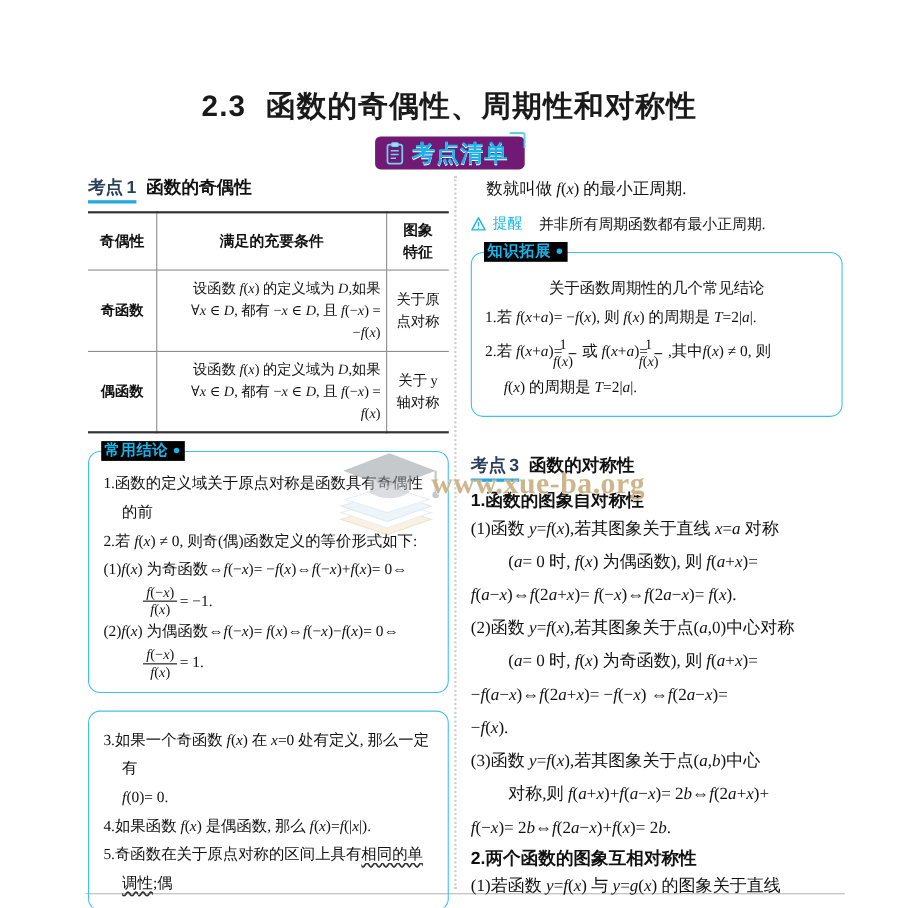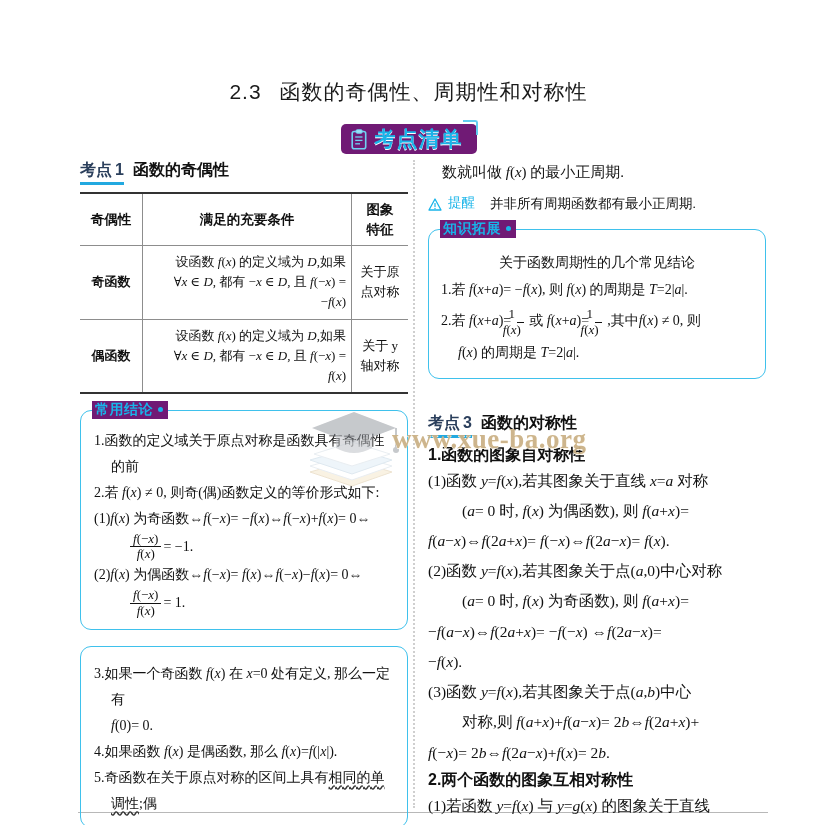--- a/index.html
+++ b/index.html
@@ -18,21 +18,21 @@
     font-weight:bold;font-size:27px;letter-spacing:.5px;
     color:#cbb287;opacity:.95;
     text-shadow:0 1px 0 #fff7e8;
     white-space:nowrap;
   }
   .wm-logo{position:absolute;left:292px;top:398px;width:118px;height:112px;opacity:.85;}
 
   
   .title{
     position:absolute;left:0;right:0;top:78px;text-align:center;
-    font-size:21px;font-weight:normal;letter-spacing:1px;color:#1a1a1a;
+    font-size:27px;font-weight:bold;letter-spacing:1px;color:#1a1a1a;
   }
   .title .num{margin-right:18px;font-family:"Liberation Sans",sans-serif;}
 
   
   .badge{
     position:absolute;left:50%;transform:translateX(-50%);top:124px;
     height:30px;display:flex;align-items:center;gap:7px;
     background:#701a75;border-radius:5px;padding:0 14px 0 10px;
   }
   .badge .clip{width:17px;height:21px;position:relative;flex:0 0 auto;}
@@ -92,21 +92,21 @@
   }
   .w-oe{width:52px;} .w-ft{width:46px;}
 
   
   .cbox{
     position:relative;border:1.5px solid #3fc1ec;border-radius:11px;
     margin-top:16px;padding:14px 12px 10px 13px;
   }
   .cbox.labeled{padding-top:17px;}
   .cbox-label{
-    position:absolute;top:-10px;left:11px;background:#701a75;padding:0 5px 0 3px;
+    position:absolute;top:-10px;left:11px;background:#000000;padding:0 5px 0 3px;
     font-size:14px;font-weight:bold;color:#18b4e9;letter-spacing:.5px;
     display:flex;align-items:center;gap:5px;
   }
   .cbox-label .dot{width:5px;height:5px;border-radius:50%;background:#18b4e9;
     display:inline-block;}
 
   
   .mtext{
     font-family:"Liberation Serif","DejaVu Serif",serif;
     font-size:14px;line-height:1.85;color:#111;

